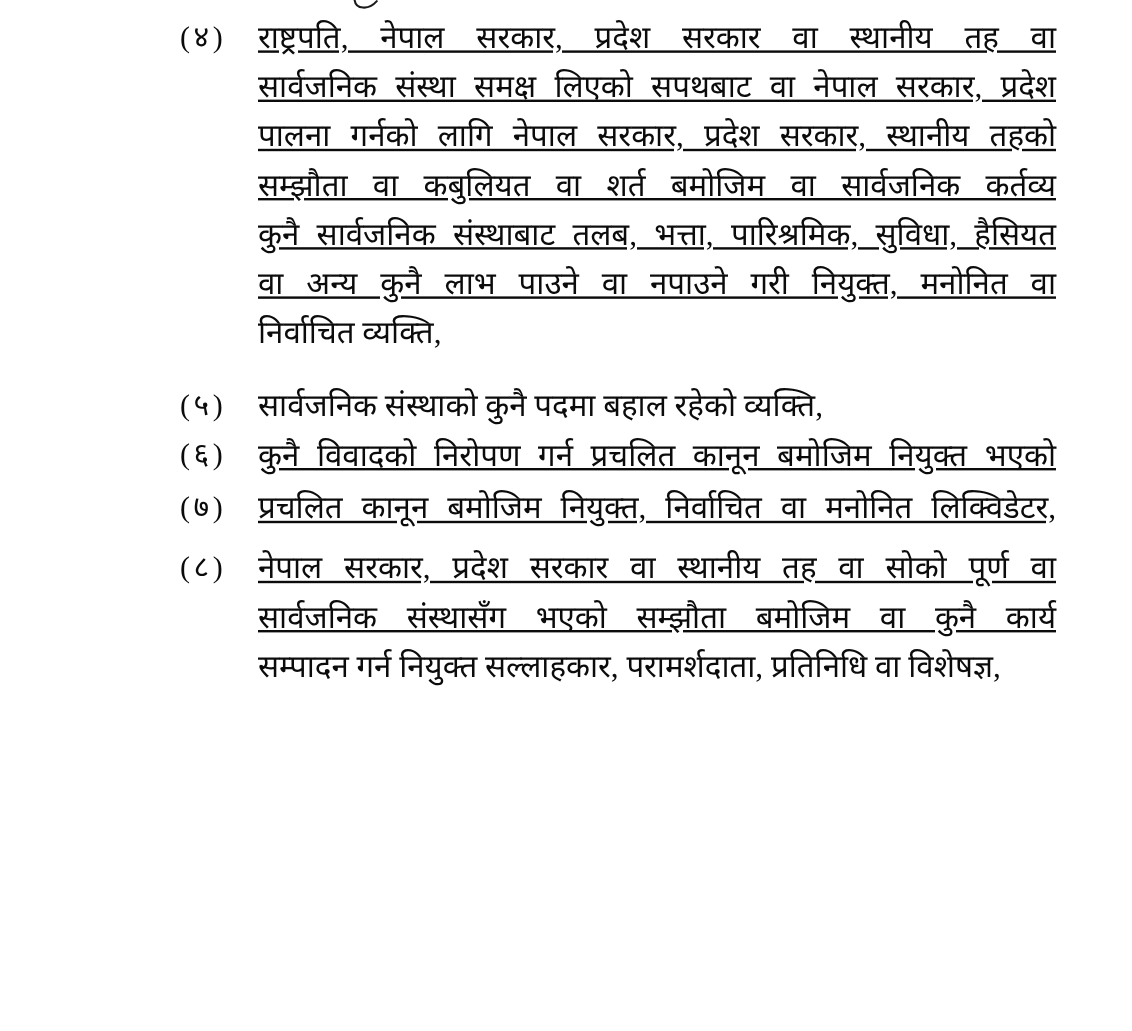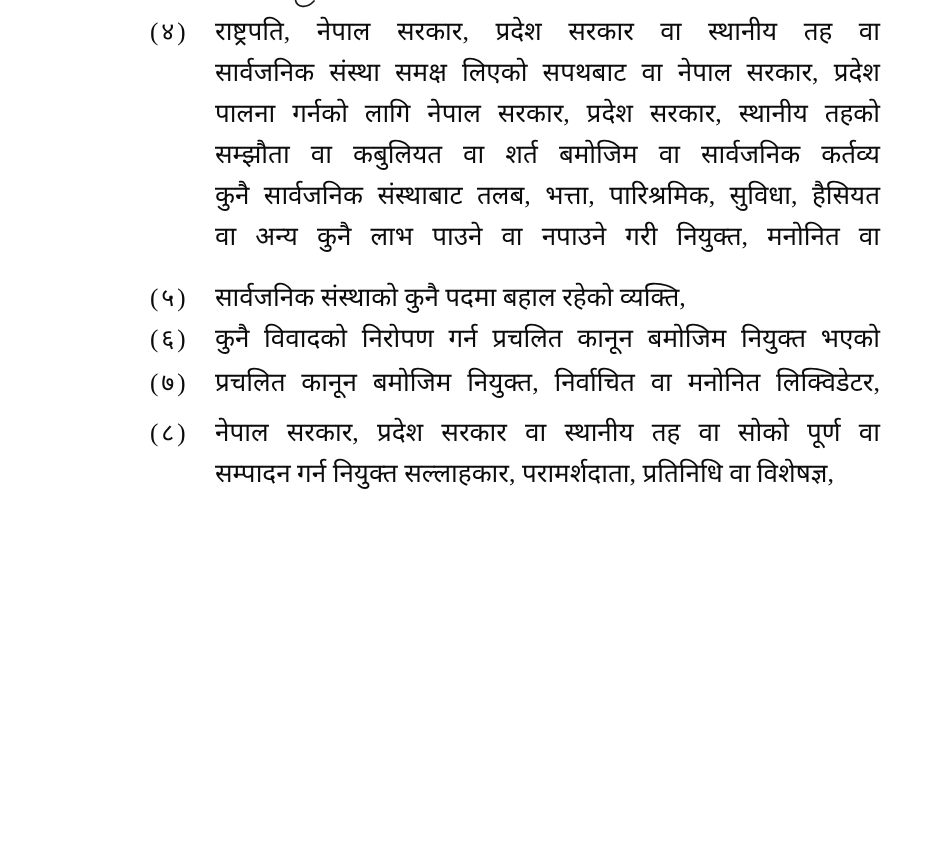--- a/index.html
+++ b/index.html
@@ -54,20 +54,21 @@
     min-width: 0;
     font-size: 26px;
     line-height: 41px;
   }
   .line {
     text-align: left;
   }
   .line.full {
     text-align: justify;
     text-align-last: justify;
+    text-decoration: underline;
   }
 </style>
 </head>
 <body>
 
 <div class="page">
 
   <svg class="fragment" width="22" height="9" viewBox="0 0 22 9" aria-hidden="true">
     <path d="M1.5,0 C2.5,7.5 13,9 20,1" fill="none" stroke="#1a1a1a" stroke-width="1.7" stroke-linecap="round"></path>
   </svg>
@@ -75,20 +76,21 @@
   <div class="content">
       <div class="clause">
         <span class="marker">(४)</span>
         <div class="clause-text">
           <div class="line full">राष्ट्रपति, नेपाल सरकार, प्रदेश सरकार वा स्थानीय तह वा</div>
           <div class="line full">सार्वजनिक संस्था समक्ष लिएको सपथबाट वा नेपाल सरकार, प्रदेश</div>
           <div class="line full">पालना गर्नको लागि नेपाल सरकार, प्रदेश सरकार, स्थानीय तहको</div>
           <div class="line full">सम्झौता वा कबुलियत वा शर्त बमोजिम वा सार्वजनिक कर्तव्य</div>
           <div class="line full">कुनै सार्वजनिक संस्थाबाट तलब, भत्ता, पारिश्रमिक, सुविधा, हैसियत</div>
           <div class="line full">वा अन्य कुनै लाभ पाउने वा नपाउने गरी नियुक्त, मनोनित वा</div>
+          <div class="line">निर्वाचित व्यक्ति,</div>
         </div>
       </div>
       <div class="clause">
         <span class="marker">(५)</span>
         <div class="clause-text">
           <div class="line">सार्वजनिक संस्थाको कुनै पदमा बहाल रहेको व्यक्ति,</div>
         </div>
       </div>
       <div class="clause">
         <span class="marker">(६)</span>
@@ -99,18 +101,19 @@
       <div class="clause">
         <span class="marker">(७)</span>
         <div class="clause-text">
           <div class="line full">प्रचलित कानून बमोजिम नियुक्त, निर्वाचित वा मनोनित लिक्विडेटर,</div>
         </div>
       </div>
       <div class="clause">
         <span class="marker">(८)</span>
         <div class="clause-text">
           <div class="line full">नेपाल सरकार, प्रदेश सरकार वा स्थानीय तह वा सोको पूर्ण वा</div>
+          <div class="line full">सार्वजनिक संस्थासँग भएको सम्झौता बमोजिम वा कुनै कार्य</div>
           <div class="line">सम्पादन गर्न नियुक्त सल्लाहकार, परामर्शदाता, प्रतिनिधि वा विशेषज्ञ,</div>
         </div>
       </div>
     </div>
 
 </div>
 
 </body></html>

